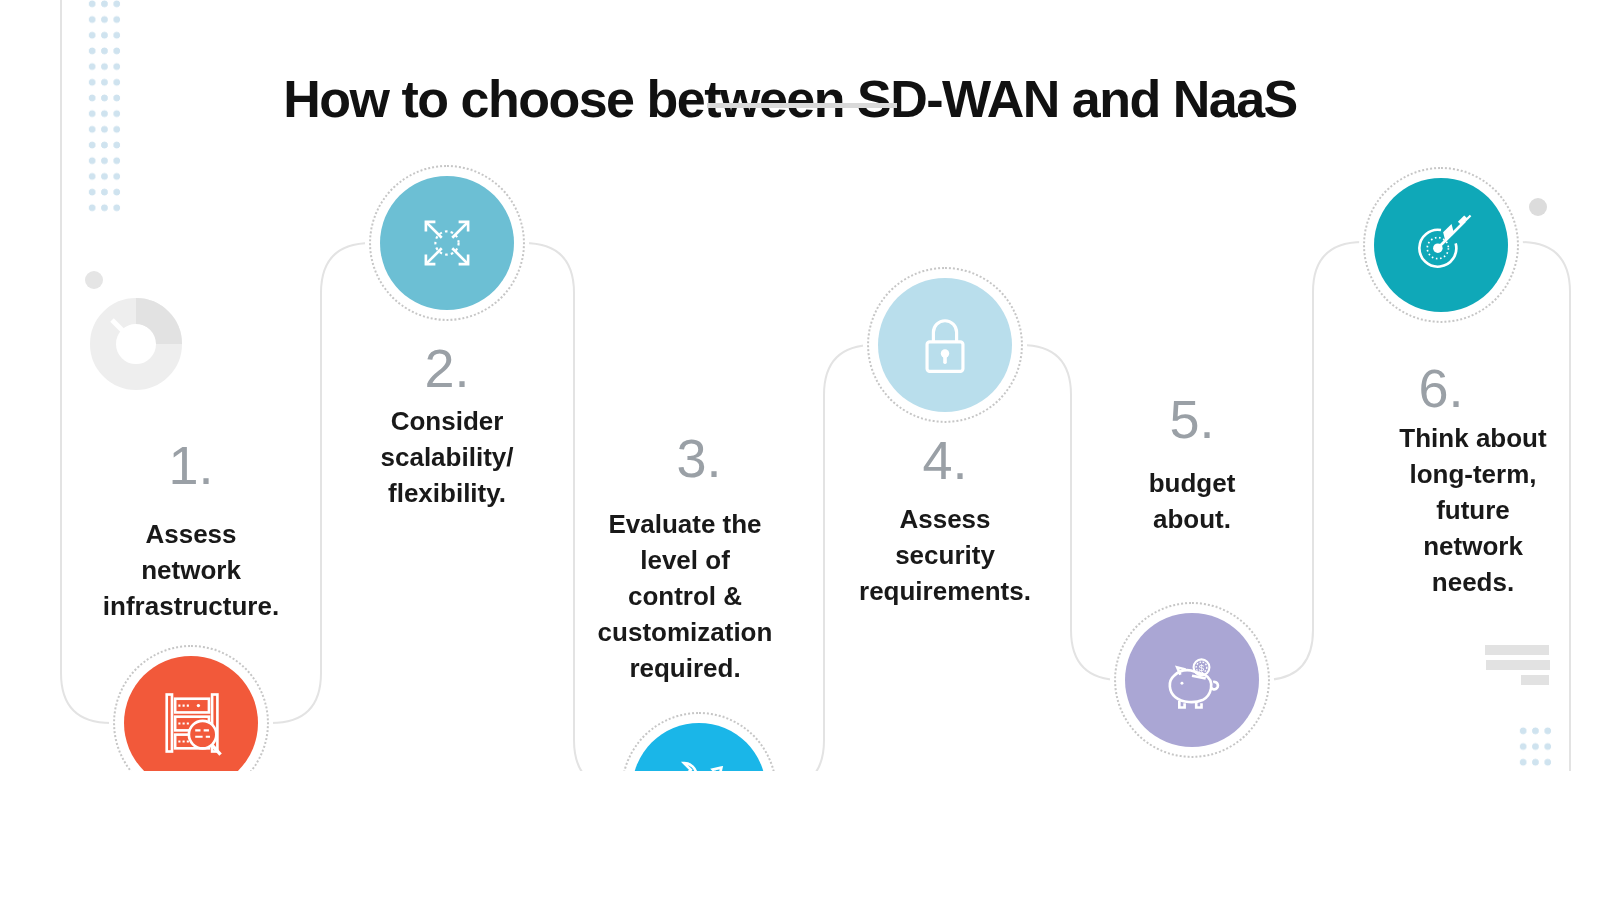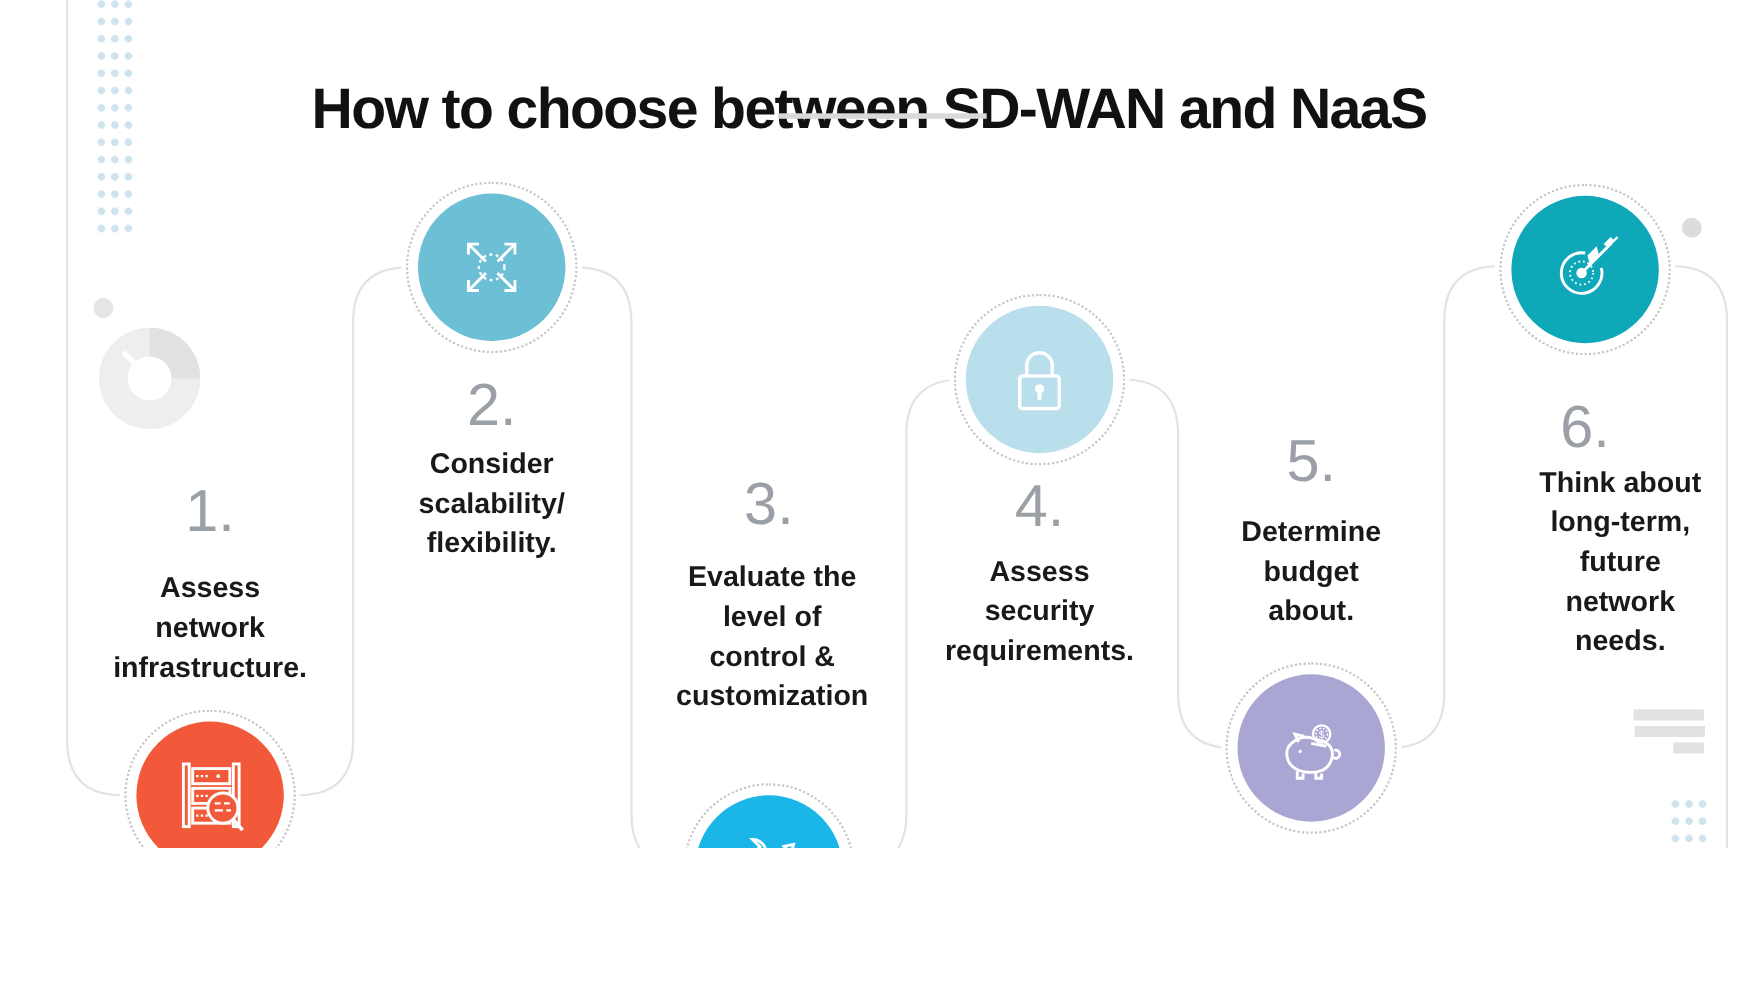--- a/index.html
+++ b/index.html
@@ -128,25 +128,26 @@
             <path d="M28 8 A 11.5 11.5 0 1 0 44 8 L44 17 L28 17 Z"></path>
             <rect x="31.5" y="21" width="9" height="32" rx="4"></rect>
             <circle cx="36" cy="30" r="1" fill="#fff" stroke="none"></circle>
             <circle cx="36" cy="37" r="1" fill="#fff" stroke="none"></circle>
             <circle cx="36" cy="44" r="1" fill="#fff" stroke="none"></circle>
           </g>
         </svg>
       </span>
     </div>
     <div class="num" style="left:699px;top:427px">3.</div>
-    <div class="label" style="left:702px;top:506px">
+    <div class="label" style="left:685px;top:506px">
       <div>Evaluate the</div>
       <div>level of</div>
       <div>control &amp;</div>
       <div>customization</div>
+      <div>required.</div>
     </div>
   </section>
 
   <section>
     <div class="iconwrap" style="left:945px;top:345px">
       <span class="mask"></span>
       <span class="ring"></span>
       <span class="bubble" style="background: rgb(185, 222, 236); color: rgb(185, 222, 236);">
         <svg width="76" height="76" viewBox="0 0 72 72" fill="none" stroke="#fff" stroke-width="3">
           <path d="M25 33 V24 a11 11 0 0 1 22 0 V33"></path>
@@ -178,21 +179,20 @@
           <circle cx="45" cy="24" r="7.5" stroke-width="2"></circle>
           <circle cx="45" cy="24" r="5" stroke-width="1.3" stroke-dasharray="1.5 1.5"></circle>
           <text x="45" y="27.5" font-size="9" fill="#fff" stroke="none" text-anchor="middle" font-family="Liberation Sans, sans-serif">$</text>
           <line x1="36" y1="32" x2="49" y2="34.5" stroke-width="2.5"></line>
           <circle cx="26.5" cy="39" r="1.4" fill="#fff" stroke="none"></circle>
         </svg>
       </span>
     </div>
     <div class="num" style="left:1192px;top:388px">5.</div>
     <div class="label" style="left:1192px;top:465px">
-      <div>Determine</div>
       <div>budget</div>
       <div>about.</div>
     </div>
   </section>
 
   <section>
     <div class="iconwrap" style="left:1441px;top:245px">
       <span class="mask"></span>
       <span class="ring"></span>
       <span class="bubble" style="background: rgb(15, 168, 184); color: rgb(15, 168, 184);">

